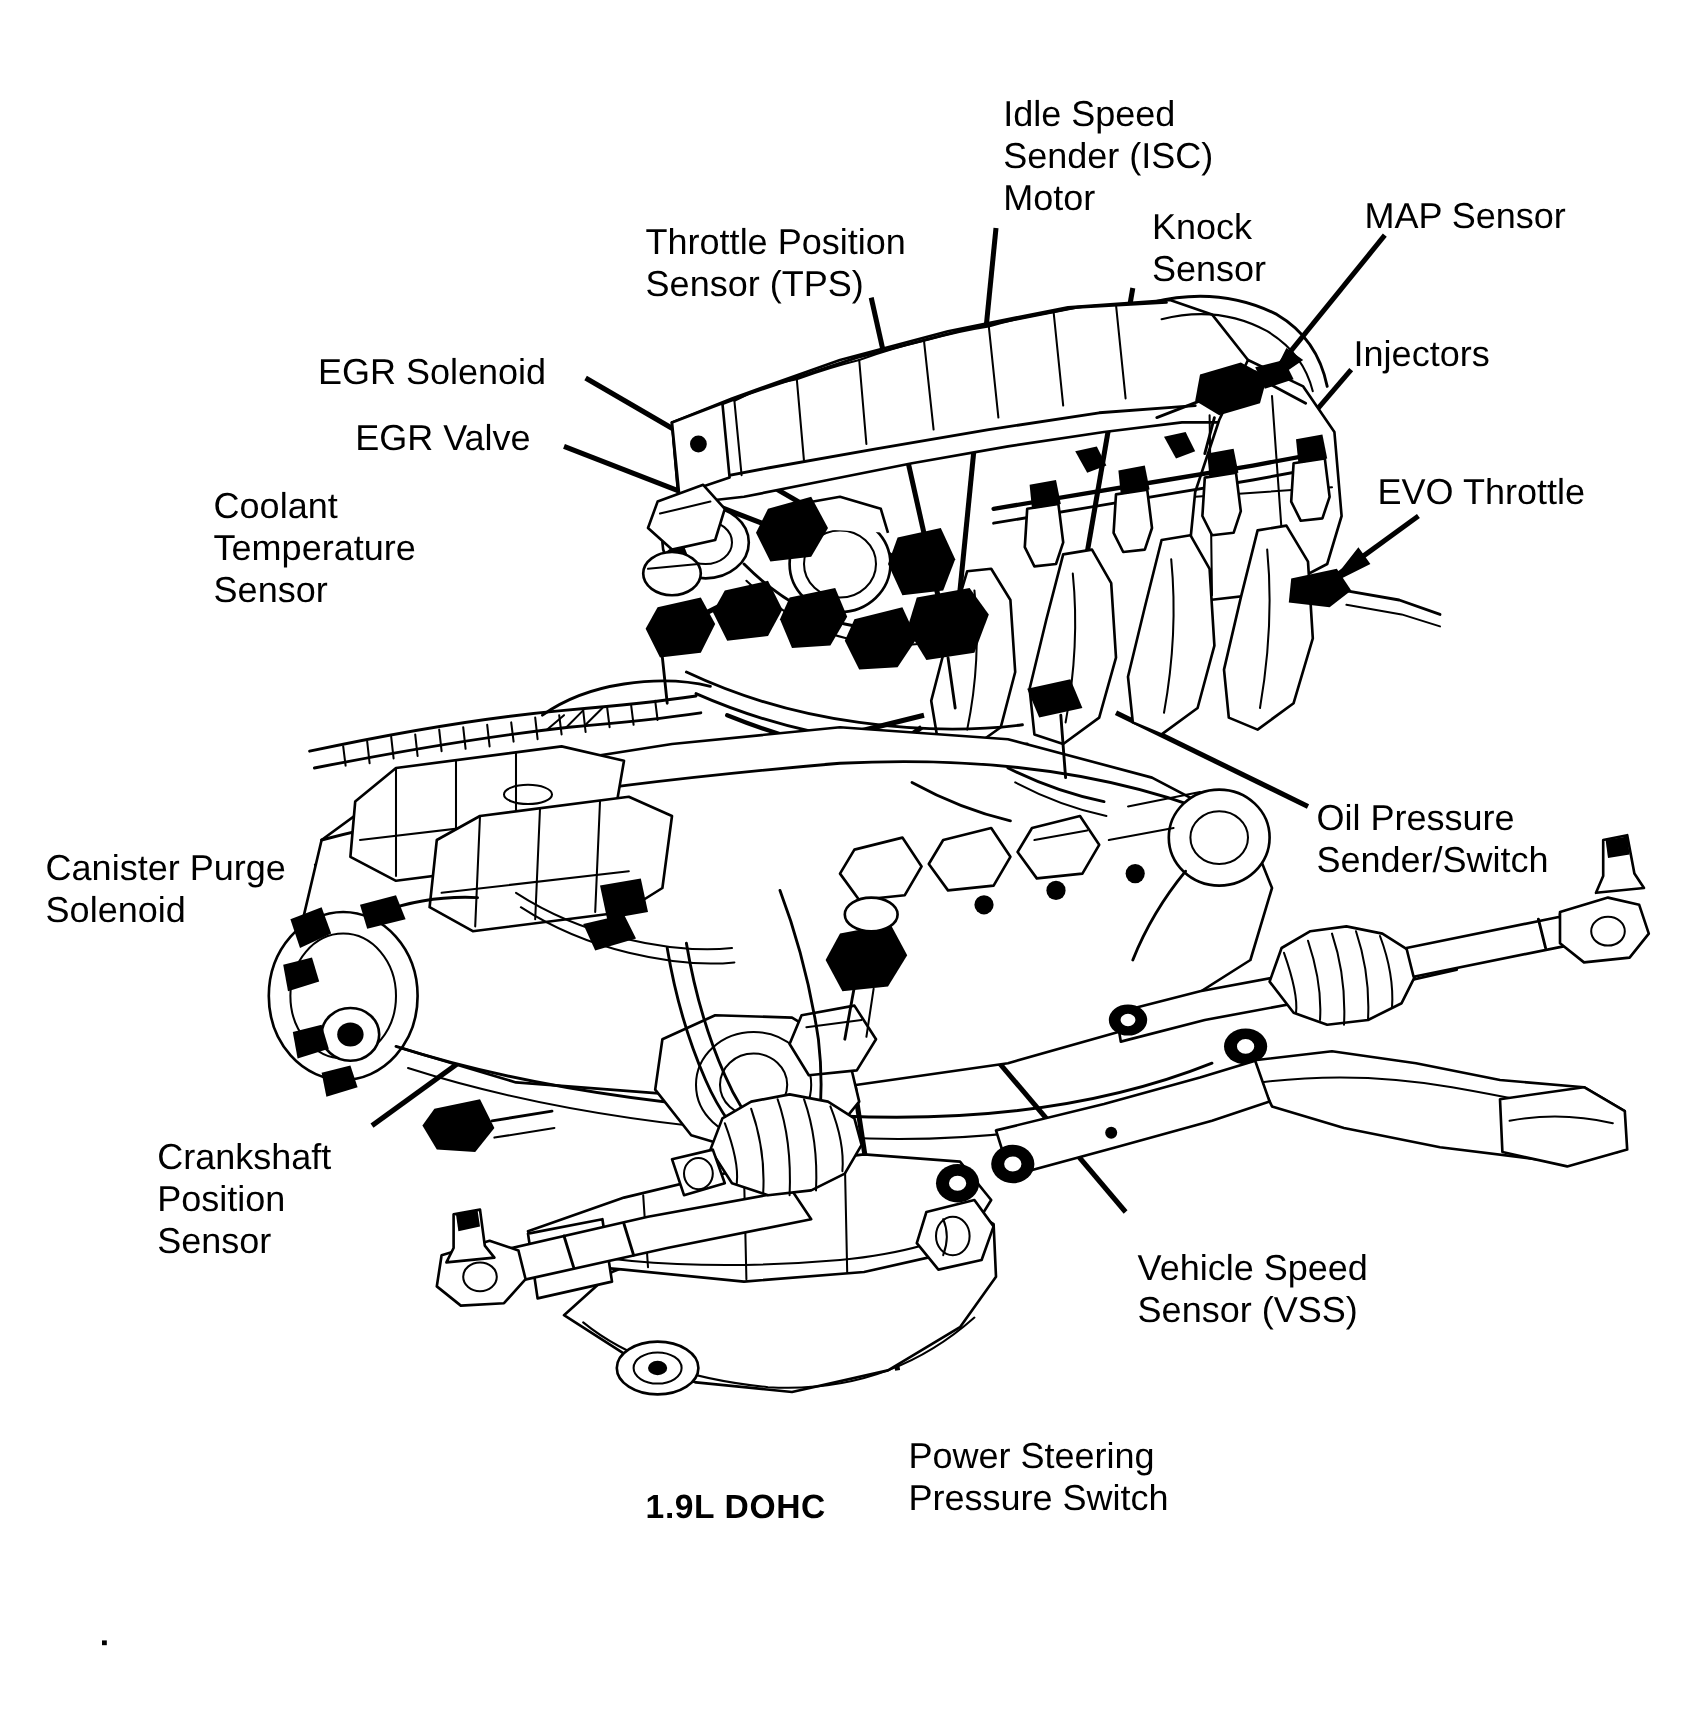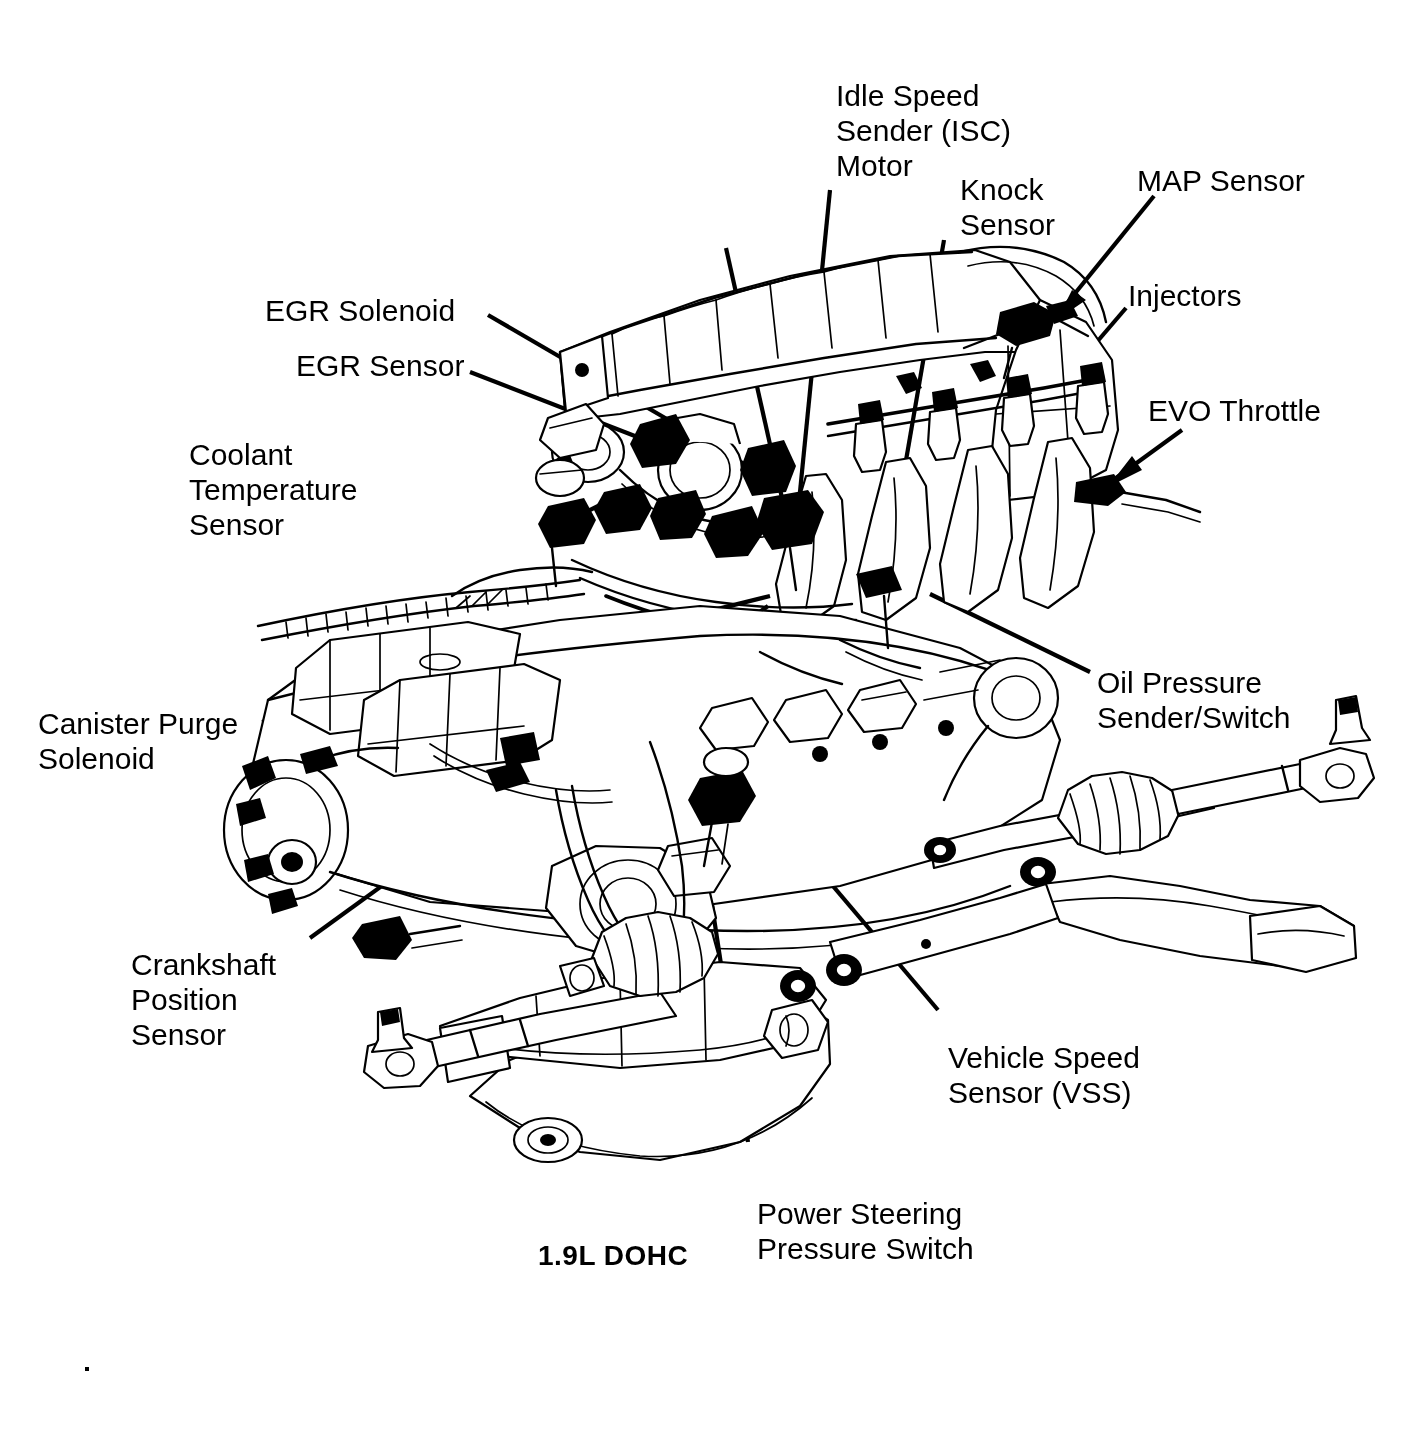--- a/index.html
+++ b/index.html
@@ -407,30 +407,31 @@
 
   <rect class="f" x="85" y="1367" width="4" height="4"></rect>
 </svg>
 
 <div class="lbl" style="left:836px;top:78px;"><span>Idle Speed</span><br><span>Sender (ISC)</span><br><span>Motor</span></div>
 
 <div class="lbl" style="left:960px;top:172px;"><span>Knock</span><br><span>Sensor</span></div>
 
 <div class="lbl" style="left:1137px;top:163px;text-align:center;"><span>MAP Sensor</span></div>
 
+<div class="lbl" style="left:538px;top:185px;"><span>Throttle Position</span><br><span>Sensor (TPS)</span></div>
 
 <div class="lbl" style="left:1128px;top:278px;"><span>Injectors</span></div>
 
 <div class="lbl" style="left:265px;top:293px;"><span>EGR Solenoid</span></div>
 
-<div class="lbl" style="left:296px;top:348px;"><span>EGR Sensor</span></div>
+<div class="lbl" style="left:296px;top:348px;"><span>EGR Valve</span></div>
 
 <div class="lbl" style="left:1148px;top:393px;"><span>EVO Throttle</span></div>
 
-<div class="lbl" style="left:189px;top:405px;margin-top:32px;"><span>Coolant</span><br><span>Temperature</span><br><span>Sensor</span></div>
+<div class="lbl" style="left:178px;top:405px;"><span>Coolant</span><br><span>Temperature</span><br><span>Sensor</span></div>
 
 <div class="lbl" style="left:38px;top:706px;"><span>Canister Purge</span><br><span>Solenoid</span></div>
 
 <div class="lbl" style="left:1097px;top:665px;"><span>Oil Pressure</span><br><span>Sender/Switch</span></div>
 
 <div class="lbl" style="left:131px;top:947px;"><span>Crankshaft</span><br><span>Position</span><br><span>Sensor</span></div>
 
 <div class="lbl" style="left:948px;top:1020px;margin-top:20px;"><span>Vehicle Speed</span><br><span>Sensor (VSS)</span></div>
 
 <div class="lbl" style="left:757px;top:1152px;margin-top:44px;"><span>Power Steering</span><br><span>Pressure Switch</span></div>

